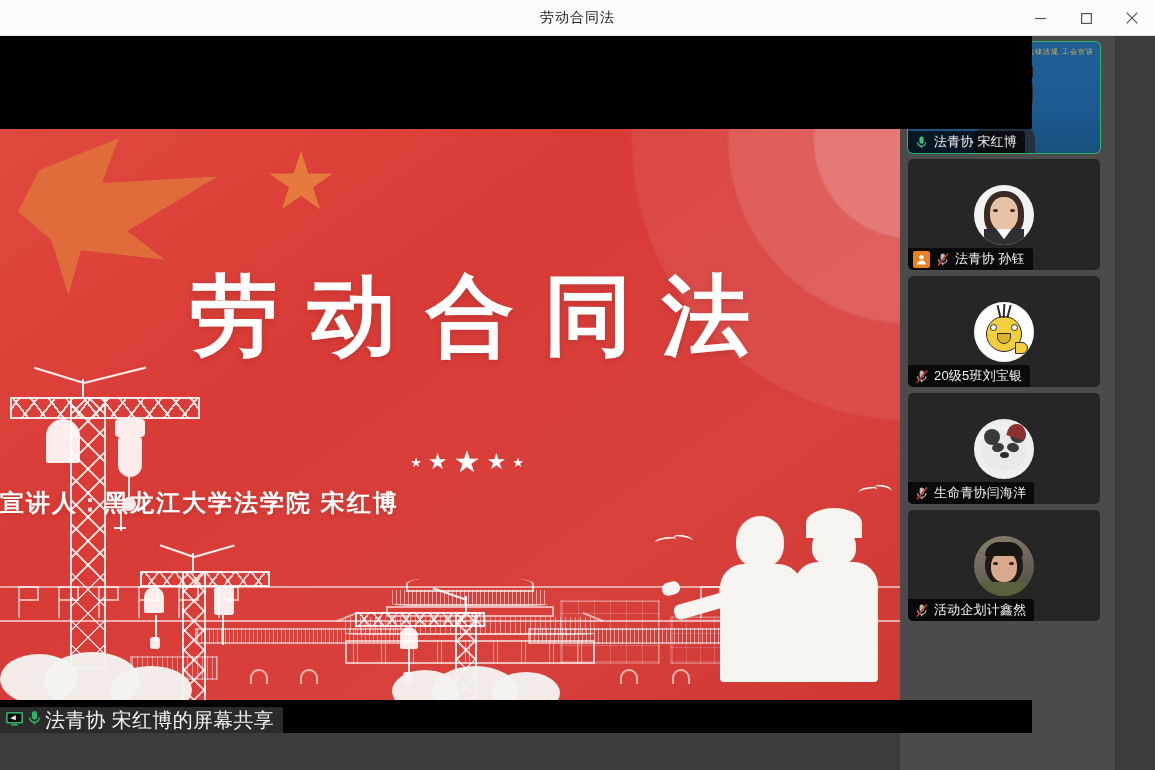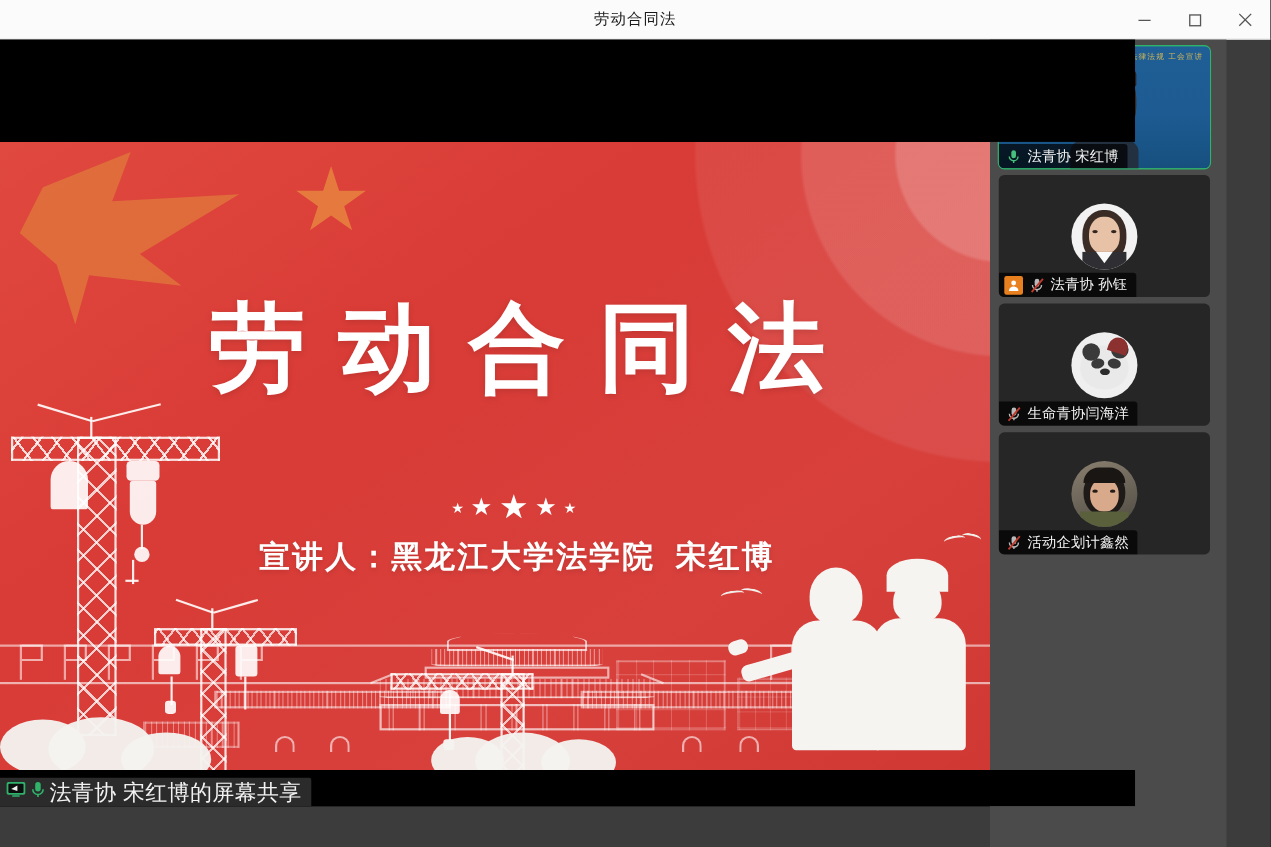--- a/index.html
+++ b/index.html
@@ -73,23 +73,23 @@
     text-shadow:0 2px 6px rgba(0,0,0,.12);
   }
   #slide .stars {
     position:absolute; left:0; right:0; top:318px; text-align:center;
     color:#fff; font-size:20px; letter-spacing:6px; line-height:1;
   }
   #slide .stars .sbig { font-size:30px; vertical-align:-4px; }
   #slide .stars .smid { font-size:22px; vertical-align:-1px; }
   #slide .stars .ssml { font-size:13px; vertical-align:1px; }
   #slide .presenter {
-    position:absolute; left:0; right:0; top:358px; text-align:center;
-    color:#fff; font-size:28px; font-weight:700; letter-spacing:2px;
-    font-family:Liberation Mono, monospace;
+    position:absolute; left:0; right:0; top:358px; text-align:left;
+    color:#fff; font-size:24px; font-weight:700; letter-spacing:2px;
+    font-family:Liberation Sans, sans-serif;
     text-shadow:0 2px 5px rgba(0,0,0,.12);
   }
 
   
   #wall {
     position:absolute; left:0; bottom:18px; width:100%; height:96px;
     border-top:2px solid rgba(255,255,255,.55);
   }
   .flagpole { position:absolute; bottom:0; width:2px; height:32px; background:rgba(255,255,255,.55); }
   .flagpole::before {
@@ -453,20 +453,43 @@
             <rect x="4.2" y="1" width="5" height="8.6" rx="2.5" fill="#b9b9b9"></rect>
             <path d="M1.9 7.6a4.8 4.8 0 0 0 9.6 0" fill="none" stroke="#b9b9b9" stroke-width="1.5"></path>
             <line x1="6.7" y1="12" x2="6.7" y2="14.6" stroke="#b9b9b9" stroke-width="1.5"></line>
             <line x1="1" y1="15" x2="13" y2="1" stroke="#c0392b" stroke-width="2"></line>
           </svg>
         </span>
         <span class="nm">法青协 孙钰</span>
       </div>
     </div>
 
+    <div class="tile">
+      <div class="avatar ph-duck">
+        <div class="dot" style="left:12px; top:14px; width:36px; height:36px; background:#f2cf3e; border:1.5px solid #2b2b2b; box-sizing:border-box;"></div>
+        <div class="dot" style="left:16px; top:22px; width:7px; height:7px; background:#fff; border:1.5px solid #2b2b2b; box-sizing:border-box;"></div>
+        <div class="dot" style="left:37px; top:22px; width:7px; height:7px; background:#fff; border:1.5px solid #2b2b2b; box-sizing:border-box;"></div>
+        <div style="position:absolute; left:23px; top:31px; width:14px; height:11px; background:#e0b32e; border:1.5px solid #2b2b2b; border-radius:0 0 8px 8px; box-sizing:border-box;"></div>
+        <div style="position:absolute; left:24px; top:3px; width:2px; height:13px; background:#2b2b2b; transform:rotate(-13deg);"></div>
+        <div style="position:absolute; left:29px; top:2px; width:2px; height:14px; background:#2b2b2b; transform:rotate(3deg);"></div>
+        <div style="position:absolute; left:34px; top:3px; width:2px; height:13px; background:#2b2b2b; transform:rotate(15deg);"></div>
+        <div style="position:absolute; left:41px; top:40px; width:13px; height:12px; background:#f2cf3e; border:1.5px solid #2b2b2b; border-radius:0 10px 10px 0; box-sizing:border-box;"></div>
+      </div>
+      <div class="nameplate">
+        <span class="micw">
+          <svg width="12" height="15" viewBox="0 0 14 16">
+            <rect x="4.2" y="1" width="5" height="8.6" rx="2.5" fill="#b9b9b9"></rect>
+            <path d="M1.9 7.6a4.8 4.8 0 0 0 9.6 0" fill="none" stroke="#b9b9b9" stroke-width="1.5"></path>
+            <line x1="6.7" y1="12" x2="6.7" y2="14.6" stroke="#b9b9b9" stroke-width="1.5"></line>
+            <line x1="1" y1="15" x2="13" y2="1" stroke="#c0392b" stroke-width="2"></line>
+          </svg>
+        </span>
+        <span class="nm">20级5班刘宝银</span>
+      </div>
+    </div>
 
     <div class="tile">
       <div class="avatar ph-panda">
         <div class="dot" style="left:8px; top:12px; width:44px; height:40px; background:#e9e9e9; border-radius:50% 50% 48% 48%;"></div>
         <div class="dot" style="left:10px; top:10px; width:16px; height:16px; background:#3a3a3a;"></div>
         <div class="dot" style="left:36px; top:8px; width:16px; height:16px; background:#3a3a3a;"></div>
         <div class="dot" style="left:18px; top:24px; width:12px; height:9px; background:#3a3a3a; transform:rotate(-12deg);"></div>
         <div class="dot" style="left:33px; top:24px; width:12px; height:9px; background:#3a3a3a; transform:rotate(12deg);"></div>
         <div class="dot" style="left:26px; top:33px; width:9px; height:6px; background:#2b2b2b;"></div>
         <div style="position:absolute; left:34px; top:5px; width:18px; height:14px; background:#8c3030; border-radius:10px 10px 0 0; transform:rotate(18deg);"></div>

